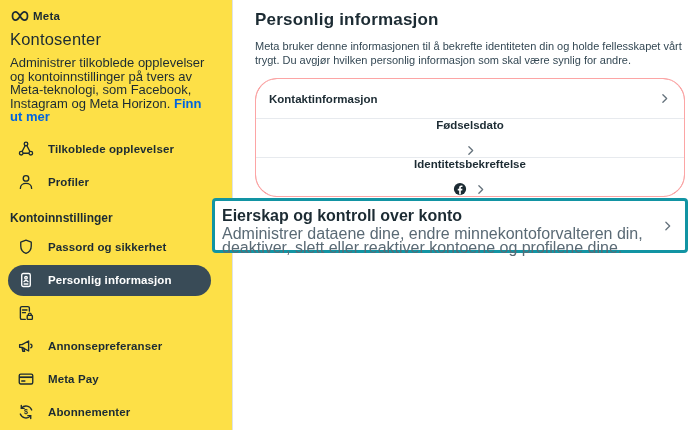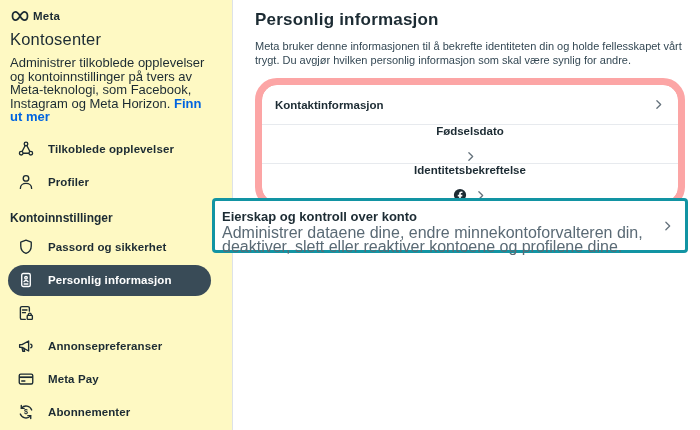--- a/index.html
+++ b/index.html
@@ -5,21 +5,21 @@
   * { margin:0; padding:0; box-sizing:border-box; }
   html,body { width:700px; height:430px; }
   body {
     position:relative; overflow:hidden; background:#ffffff;
     font-family:"Liberation Sans", sans-serif; color:#1c2b33;
     -webkit-font-smoothing:antialiased;
   }
   
   .sidebar {
     position:absolute; left:0; top:0; width:233px; height:430px;
-    border-right:1px solid #dde2e8; background:#fef9c3; padding:8px 0 0 8px;
+    border-right:1px solid #dde2e8; background:#fde047; padding:8px 0 0 8px;
   }
   .logo-row { display:flex; align-items:center; gap:3px; margin-left:2px; height:16px; }
   .logo-row svg { display:block; }
   .logo-text { font-size:11.5px; font-weight:bold; letter-spacing:.2px; }
   .sb-title { margin:6px 0 0 2px; font-size:16.5px; font-weight:normal; letter-spacing:.2px; }
   .sb-desc { margin:7px 10px 9px 2px; font-size:13px; line-height:13.5px; color:#1c2b33; width:204px; }
   .sb-desc a { color:#0064e0; font-weight:bold; text-decoration:none; cursor:pointer; }
   .nav { margin-top:8px; }
   .nav-item {
     display:flex; align-items:center; gap:13px; height:33px;
@@ -28,37 +28,37 @@
   .nav-item .icon { width:18px; height:18px; display:flex; align-items:center; justify-content:center; color:#1c2b33; }
   .nav-item .icon svg { width:18px; height:18px; display:block; }
   .nav-label { font-size:11.5px; font-weight:bold; letter-spacing:.1px; }
   .nav-item.active { background:#394b57; color:#ffffff; height:31px; margin:1px 21px 1px 0; }
   .nav-item.active .icon { color:#ffffff; }
   .section-header { margin:12px 0 6px 2px; font-size:12px; font-weight:bold; }
   
   .main { position:absolute; left:234px; top:0; width:466px; height:430px; padding:10px 15px 0 21px; background:#fff; }
   .main-title { font-size:17px; font-weight:bold; letter-spacing:.2px; }
   .main-desc { margin-top:9px; font-size:11px; line-height:14px; color:#344854; max-width:438px; }
-  .card { margin-top:11px; border:7px solid #fca5a5; border-radius:22px; background:#ef4444; overflow:hidden; }
+  .card { margin-top:11px; border:1px solid #fca5a5; border-radius:22px; background:#ef4444; overflow:hidden; }
   .card-row {
     display:flex; align-items:center; justify-content:space-between;
     height:39px; padding:0 13px; cursor:pointer; background:#fff;
   }
   .card-row + .card-row { border-top:1px solid #e7eaee;flex-direction:column; }
   .row-label { font-size:11.5px; font-weight:bold; }
   .row-right { display:flex; align-items:center; gap:7px; }
   .chev svg { width:13px; height:13px; display:block; }
   .fb-badge svg { width:14px; height:14px; display:block; }
   
   .highlight {
     position:absolute; left:212px; top:198px; width:476px; height:55px; z-index:5;
     background:#ffffff; border:3px solid #1294a3; border-radius:4px;
     display:flex; align-items:center; padding:4px 34px 4px 7px; cursor:pointer;
   }
-  .hl-title { font-size:13px; font-weight:bold; color:#1c2b33;margin-top:11px; }
+  .hl-title { font-size:16px; font-weight:bold; color:#1c2b33;margin-top:11px; }
   .hl-desc { margin-top:2px; font-size:16px; line-height:13.8px; color:#5a6a75; max-width:425px; }
   .hl-chev { position:absolute; right:11px; top:50%; transform:translateY(-50%); }
 </style>
 </head>
 <body>
 
 <div class="sidebar">
 
   <div class="logo-row">
     <span>

